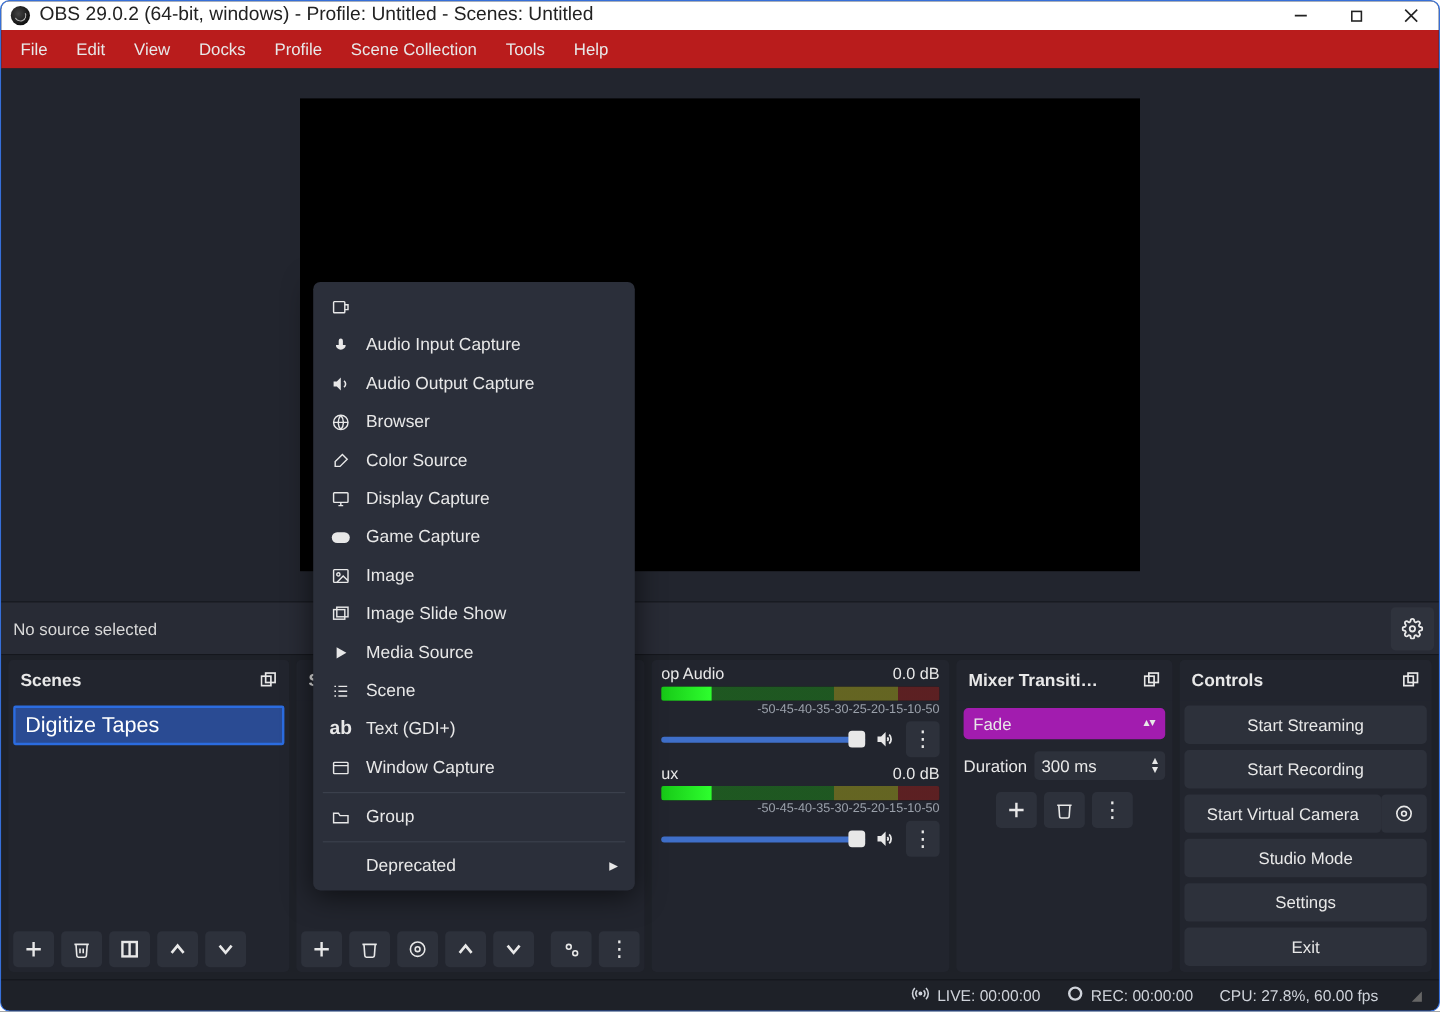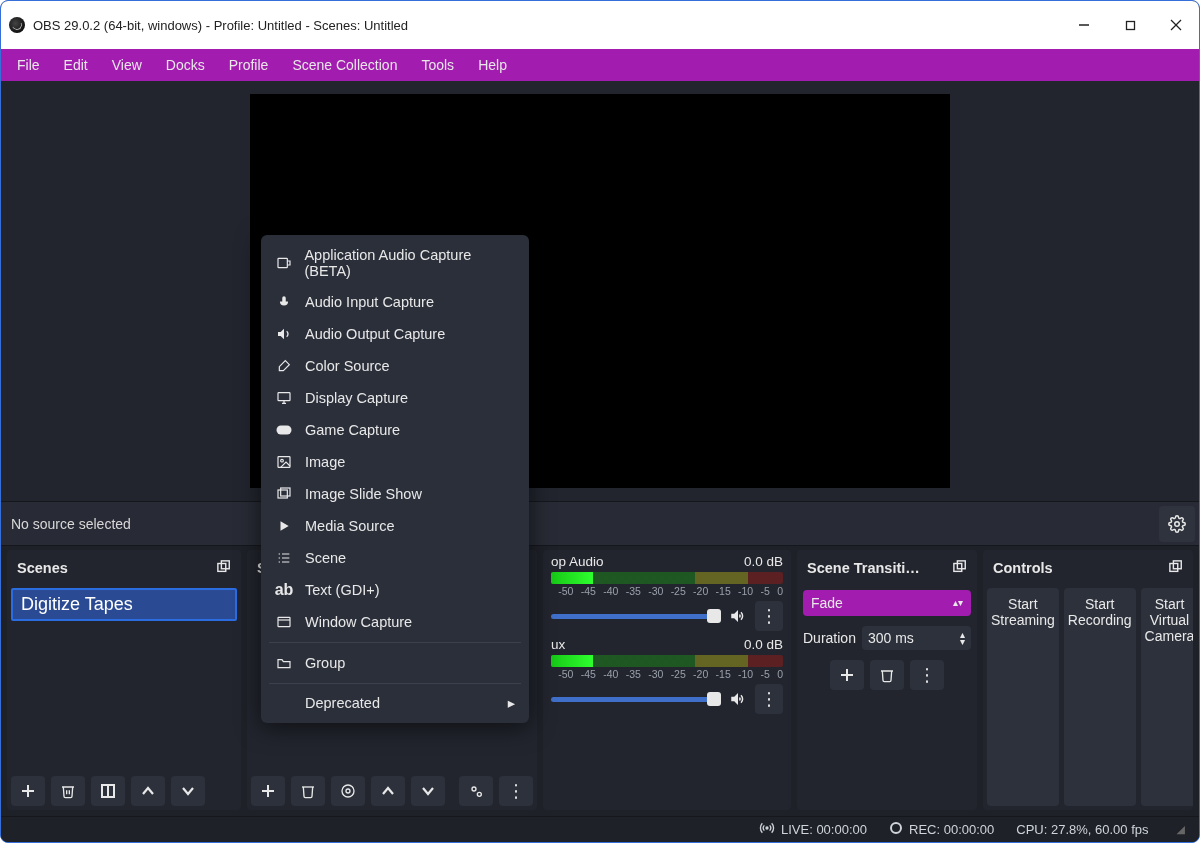--- a/index.html
+++ b/index.html
@@ -1,27 +1,27 @@
 <!DOCTYPE html>
 <html><head>
 <meta charset="utf-8">
 <style>
 * { box-sizing: border-box; margin: 0; padding: 0; font-family: "Segoe UI", Arial, sans-serif; }
 body { width: 1200px; height: 843px; background: #fff; overflow: hidden; position: relative; }
 
 .window { width: 1200px; height: 843px; background: #1e2128; display: flex; flex-direction: column; border: 1px solid #366fd9; border-radius: 8px; overflow: hidden; }
 
-.titlebar { height: 48px; background: #fff; display: flex; align-items: center; padding: 0 0 0 8px; color: #222; font-size: 13px; }
+.titlebar { height: 24px; background: #fff; display: flex; align-items: center; padding: 0 0 0 8px; color: #222; font-size: 16px; }
 .titlebar .obs-logo { width: 16px; height: 16px; border-radius: 50%; background: radial-gradient(circle at 40% 40%, #444 0%, #111 70%); margin-right: 8px; display: flex; align-items: center; justify-content: center; }
 .titlebar .obs-logo::after { content:""; width: 8px; height: 8px; border: 1.5px solid #aaa; border-radius: 50%; border-top-color: transparent; border-left-color: transparent; transform: rotate(20deg);}
 .titlebar .title-text { flex: 1; }
 .titlebar .win-btn { width: 46px; height: 30px; display: flex; align-items: center; justify-content: center; color: #222; font-size: 14px; }
 .titlebar .win-btn svg { stroke: #222; }
 
-.menubar { height: 32px; background: #a21caf; display: flex; align-items: center; padding: 0 4px; color: #e8e8e8; font-size: 14px; gap: 0;}
+.menubar { height: 32px; background: #b91c1c; display: flex; align-items: center; padding: 0 4px; color: #e8e8e8; font-size: 14px; gap: 0;}
 .menubar .menu-item { padding: 6px 12px; }
 
 .preview-area { flex: 1; background: #22252e; display: flex; align-items: center; justify-content: center; position: relative; }
 .preview-canvas { width: 700px; height: 394px; background: #000; }
 
 .context-bar { height: 45px; background: #282b35; display: flex; align-items: center; justify-content: space-between; color: #d8d8d8; font-size: 14px; padding: 0 0 0 10px; border-top: 1px solid #15171d; border-bottom: 1px solid #15171d;}
 .context-bar .gear-btn { width: 36px; height: 36px; display:flex; align-items:center; justify-content:center; background: #2f333d; border-radius:4px; margin-right:4px;}
 
 .docks { height: 270px; display: flex; gap: 6px; padding: 4px 6px 6px 6px; background: #1e2128; }
 .dock { background: #22252e; border-radius: 4px; display: flex; flex-direction: column; overflow: hidden; }
@@ -41,35 +41,35 @@
 .tool-btn svg { stroke: #e8e8e8; fill: none; }
 .tool-btn.chev svg { stroke-width: 2.2; }
 .tool-btn.dots { font-size: 18px; }
 
 .mixer-body { flex:1; padding: 4px 8px; color:#e8e8e8; font-size: 13.5px; }
 .mixer-channel { margin-bottom: 6px; }
 .mixer-row1 { display:flex; justify-content:space-between; }
 .meter { height: 12px; position:relative; margin-top:3px; background:#121317; border-radius:2px; overflow:hidden;}
 .meter .grad { position:absolute; inset:0; background: linear-gradient(to right, #2eab2e 0%, #2eab2e 62%, #c9c930 62%, #c9c930 85%, #b63030 85%, #b63030 100%); opacity:0.45;}
 .meter .fill { position:absolute; top:0; bottom:0; left:0; width: 18%; background: linear-gradient(to right, #17c817 0%, #2eff2e 100%); }
-.meter-ticks { display:flex; justify-content:space-between; color:#9aa0aa; font-size:10.5px; margin-top:1px;}
+.meter-ticks { display:flex; justify-content:flex-end; color:#9aa0aa; font-size:10.5px; margin-top:1px;}
 .slider-row { display:flex; align-items:center; gap:8px; margin-top:4px;}
 .slider { flex:1; height:5px; background:#3f6fc9; border-radius:3px; position:relative;}
 .slider::after { content:""; position:absolute; right:0; top:-5px; width:14px; height:14px; background:#e8e8e8; border-radius:3px;}
 .vol-icon { width:18px; height:18px; }
 .mixer-dots { width:28px; height:30px; background:#2d313b; border-radius:4px; display:flex; align-items:center; justify-content:center; font-size:18px; color:#e8e8e8;}
 
 .transitions-body { flex:1; padding: 6px; color:#e8e8e8; font-size:14px; }
 .combo { display:flex; background:#a21caf; border-radius:4px; align-items:center; padding:5px 8px; justify-content:space-between;}
 .trans-row2 { display:flex; gap:6px; align-items:center; margin-top:10px; }
 .spin { background:#2d313b; border-radius:4px; display:flex; align-items:center; padding:4px 6px; justify-content:space-between; flex:1;}
 .spin-arrows { display:flex; flex-direction:column; line-height:7px; font-size:10px;}
 .trans-tools { display:flex; gap:6px; margin-top:10px; justify-content:center;}
 
-.controls-body { flex:1; padding: 4px; display:flex; flex-direction:row; gap:5px; }
+.controls-body { flex:1; padding: 4px; display:flex; flex-direction:column; gap:5px; }
 .ctrl-btn { background:#2d313b; color:#e8e8e8; padding:8px 4px; text-align:center; border-radius:4px; font-size:14px; }
 .ctrl-row { display:flex; gap:0;}
 .ctrl-row .ctrl-btn { flex:1; }
 .ctrl-gear { width:38px; background:#2d313b; border-radius:4px; display:flex; align-items:center; justify-content:center;}
 
 .statusbar { height: 26px; background: #1e2128; color:#cfd3da; font-size:13px; display:flex; align-items:center; justify-content:flex-end; gap:22px; padding: 0 14px; border-top:1px solid #15171d;}
 .statusbar .seg { display:flex; align-items:center; gap:6px;}
 .grip { margin-left: 6px; color:#666; font-size:11px; }
 
 
@@ -294,21 +294,21 @@
                   <path d="M14 10a3 3 0 0 1 0 4" stroke="#e8e8e8" fill="none" stroke-width="2"></path>
                 </svg></span>
             <div class="mixer-dots">⋮</div>
           </div>
         </div>
       </div>
     </div>
 
     <div class="dock transitions-dock">
       <div class="dock-header">
-        <span>Scene Transiti…</span>
+        <span>Mixer Transiti…</span>
         <span class="popout">
             <svg width="14" height="14" viewBox="0 0 16 16" stroke="#e8e8e8" fill="none" stroke-width="1.6">
               <rect x="1" y="4" width="9" height="9"></rect>
               <rect x="5" y="1" width="9" height="9"></rect>
             </svg>
           </span>
       </div>
       <div class="transitions-body">
         <div class="combo">
           <span>Fade</span>
@@ -394,38 +394,46 @@
 </div>
 
 <div class="ctx-menu">
   <div class="ctx-item">
       <span class="ico">
         <svg width="16" height="16" viewBox="0 0 24 24">
           <rect x="3" y="5" width="14" height="14" rx="1"></rect>
           <path d="M17 9l4 0 0 6-4 0"></path>
         </svg>
       </span>
-      <span>Application Audio Capture (BETA)</span>
     </div>
   <div class="ctx-item">
       <span class="ico fill">
         <svg width="14" height="16" viewBox="0 0 24 24">
           <path d="M12 2a3 3 0 0 0-3 3v6a3 3 0 0 0 6 0V5a3 3 0 0 0-3-3zM5 11a7 7 0 0 0 14 0M12 18v4"></path>
         </svg>
       </span>
       <span>Audio Input Capture</span>
     </div>
   <div class="ctx-item">
       <span class="ico fill">
         <svg width="16" height="16" viewBox="0 0 24 24">
           <path d="M3 9v6h4l5 5V4L7 9H3z"></path>
           <path d="M16 8a5 5 0 0 1 0 8" stroke="#e8e8e8" fill="none" stroke-width="2"></path>
         </svg>
       </span>
       <span>Audio Output Capture</span>
+    </div>
+  <div class="ctx-item">
+      <span class="ico">
+        <svg width="16" height="16" viewBox="0 0 24 24">
+          <circle cx="12" cy="12" r="9"></circle>
+          <path d="M3 12h18M12 3a14 14 0 0 1 0 18M12 3a14 14 0 0 0 0 18"></path>
+        </svg>
+      </span>
+      <span>Browser</span>
     </div>
   <div class="ctx-item">
       <span class="ico">
         <svg width="16" height="16" viewBox="0 0 24 24">
           <path d="M14 4l6 6-9 9H5v-6z"></path>
         </svg>
       </span>
       <span>Color Source</span>
     </div>
   <div class="ctx-item">

